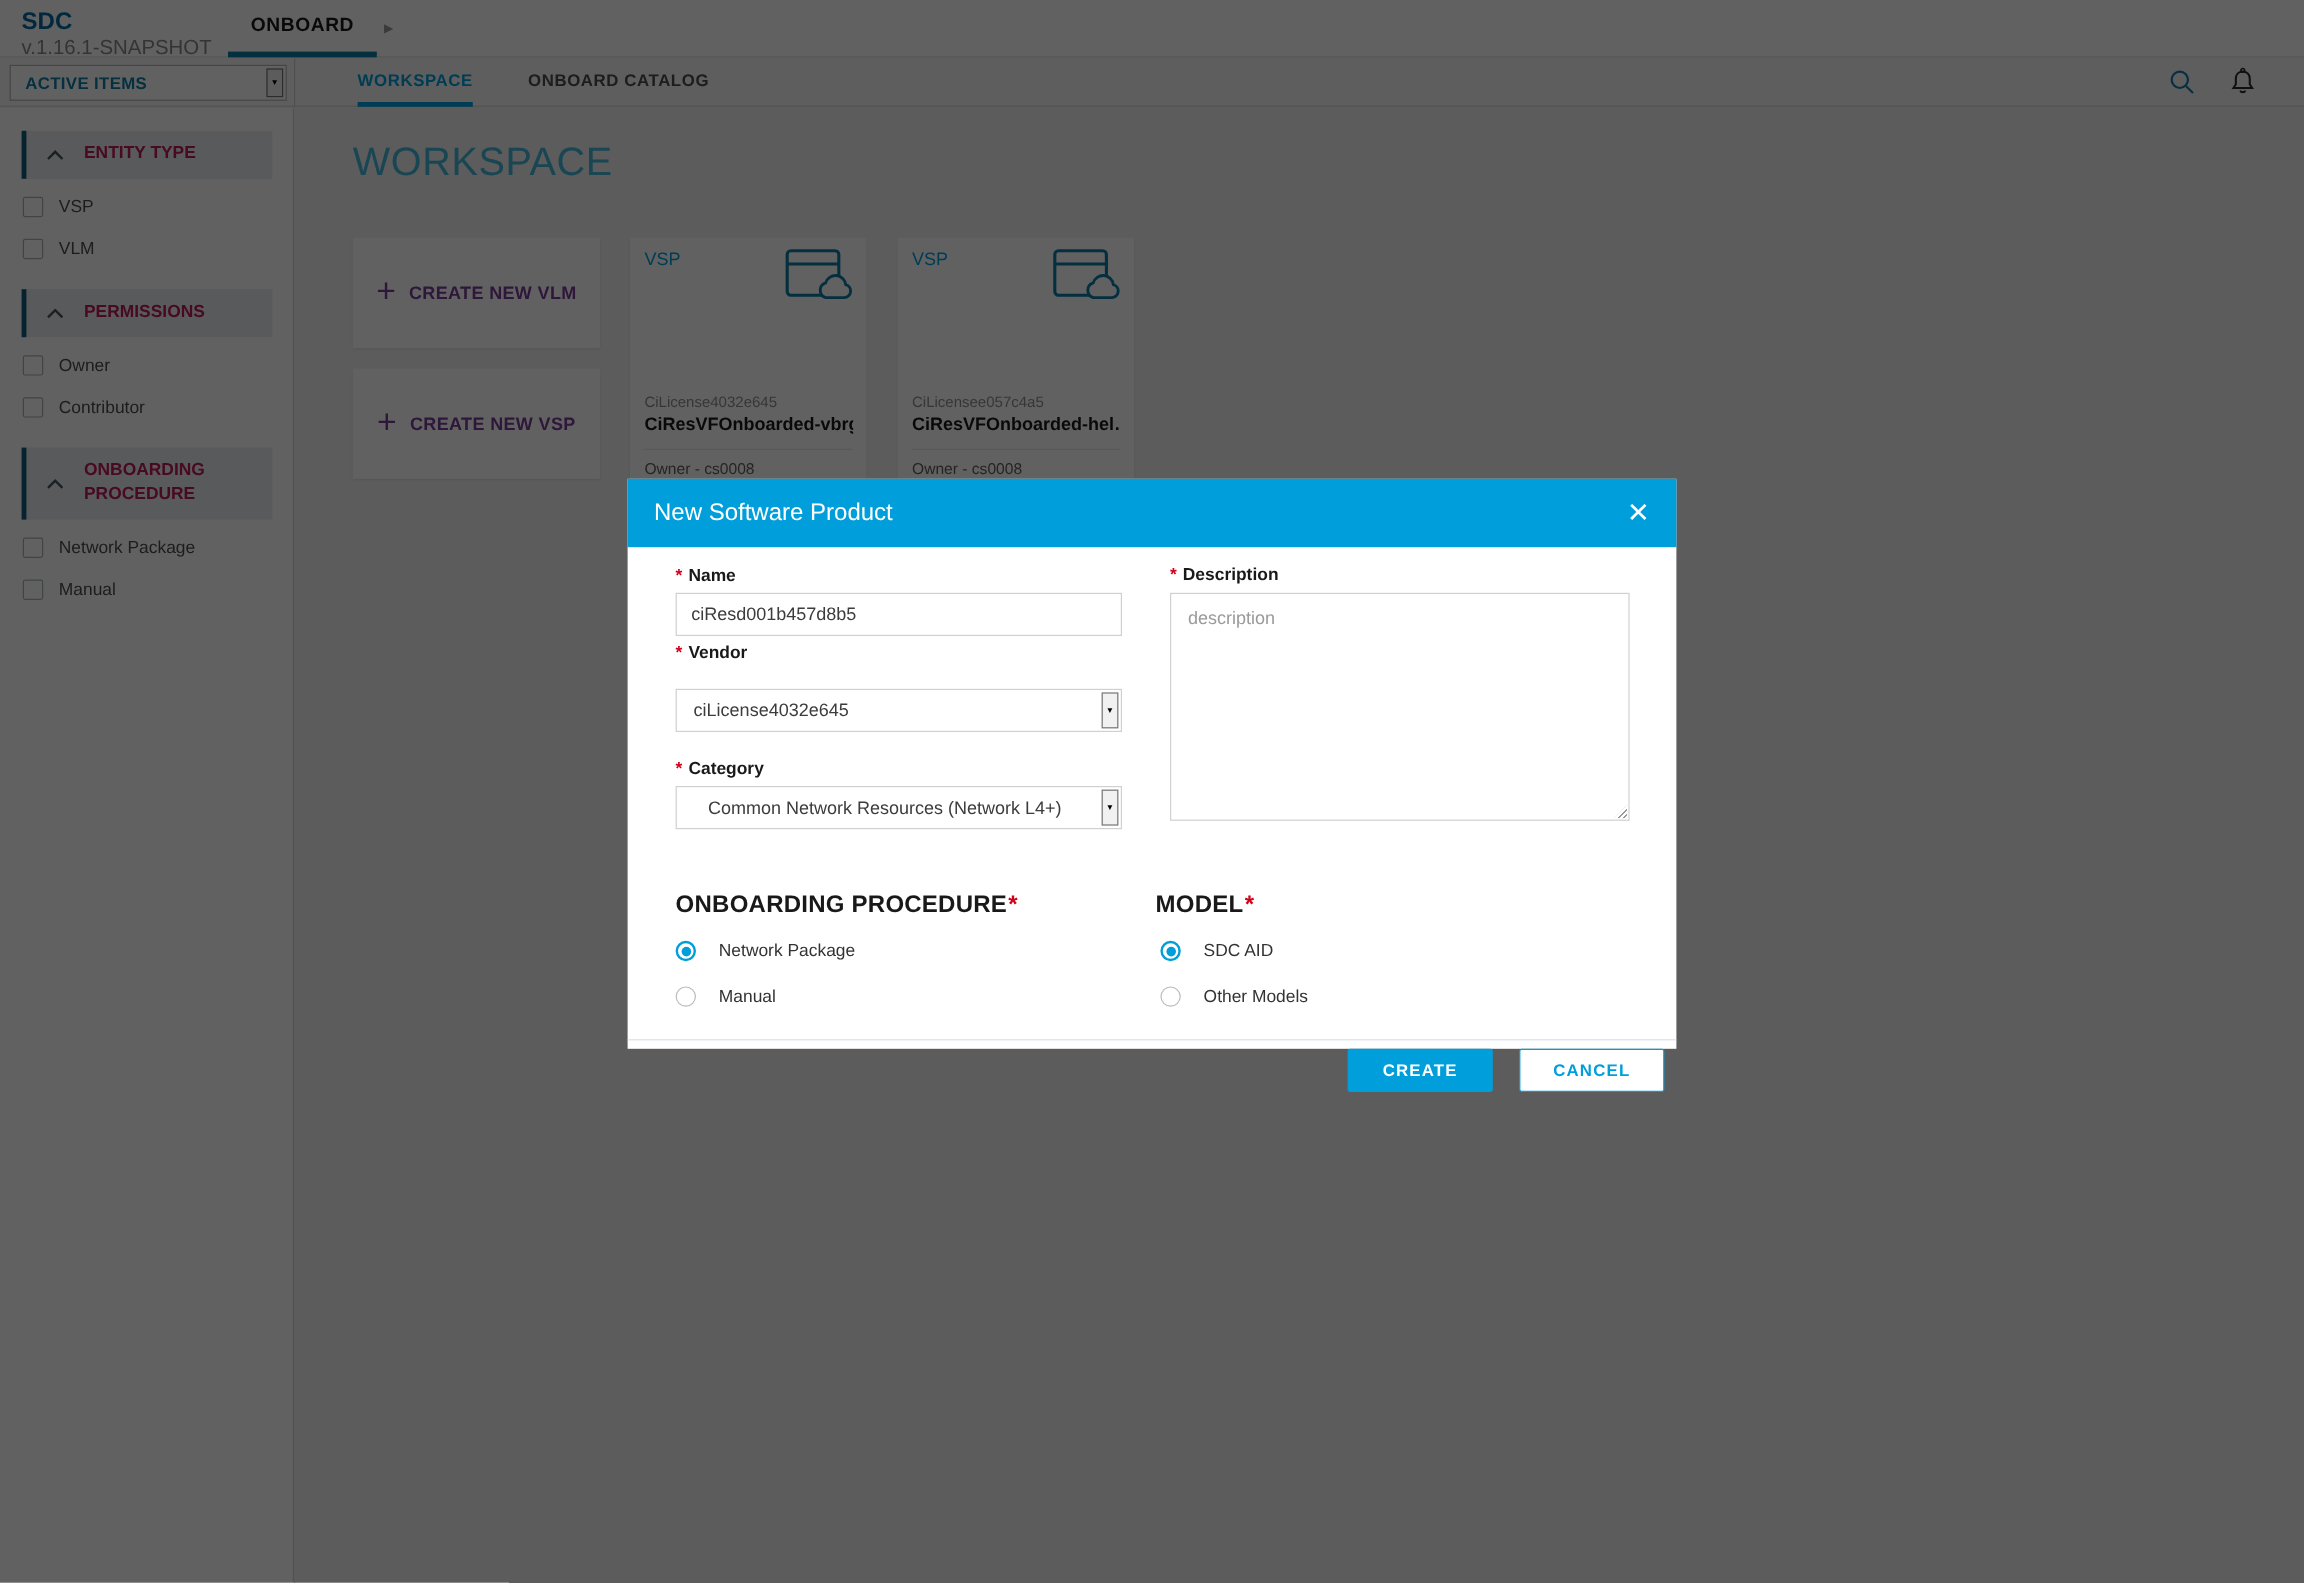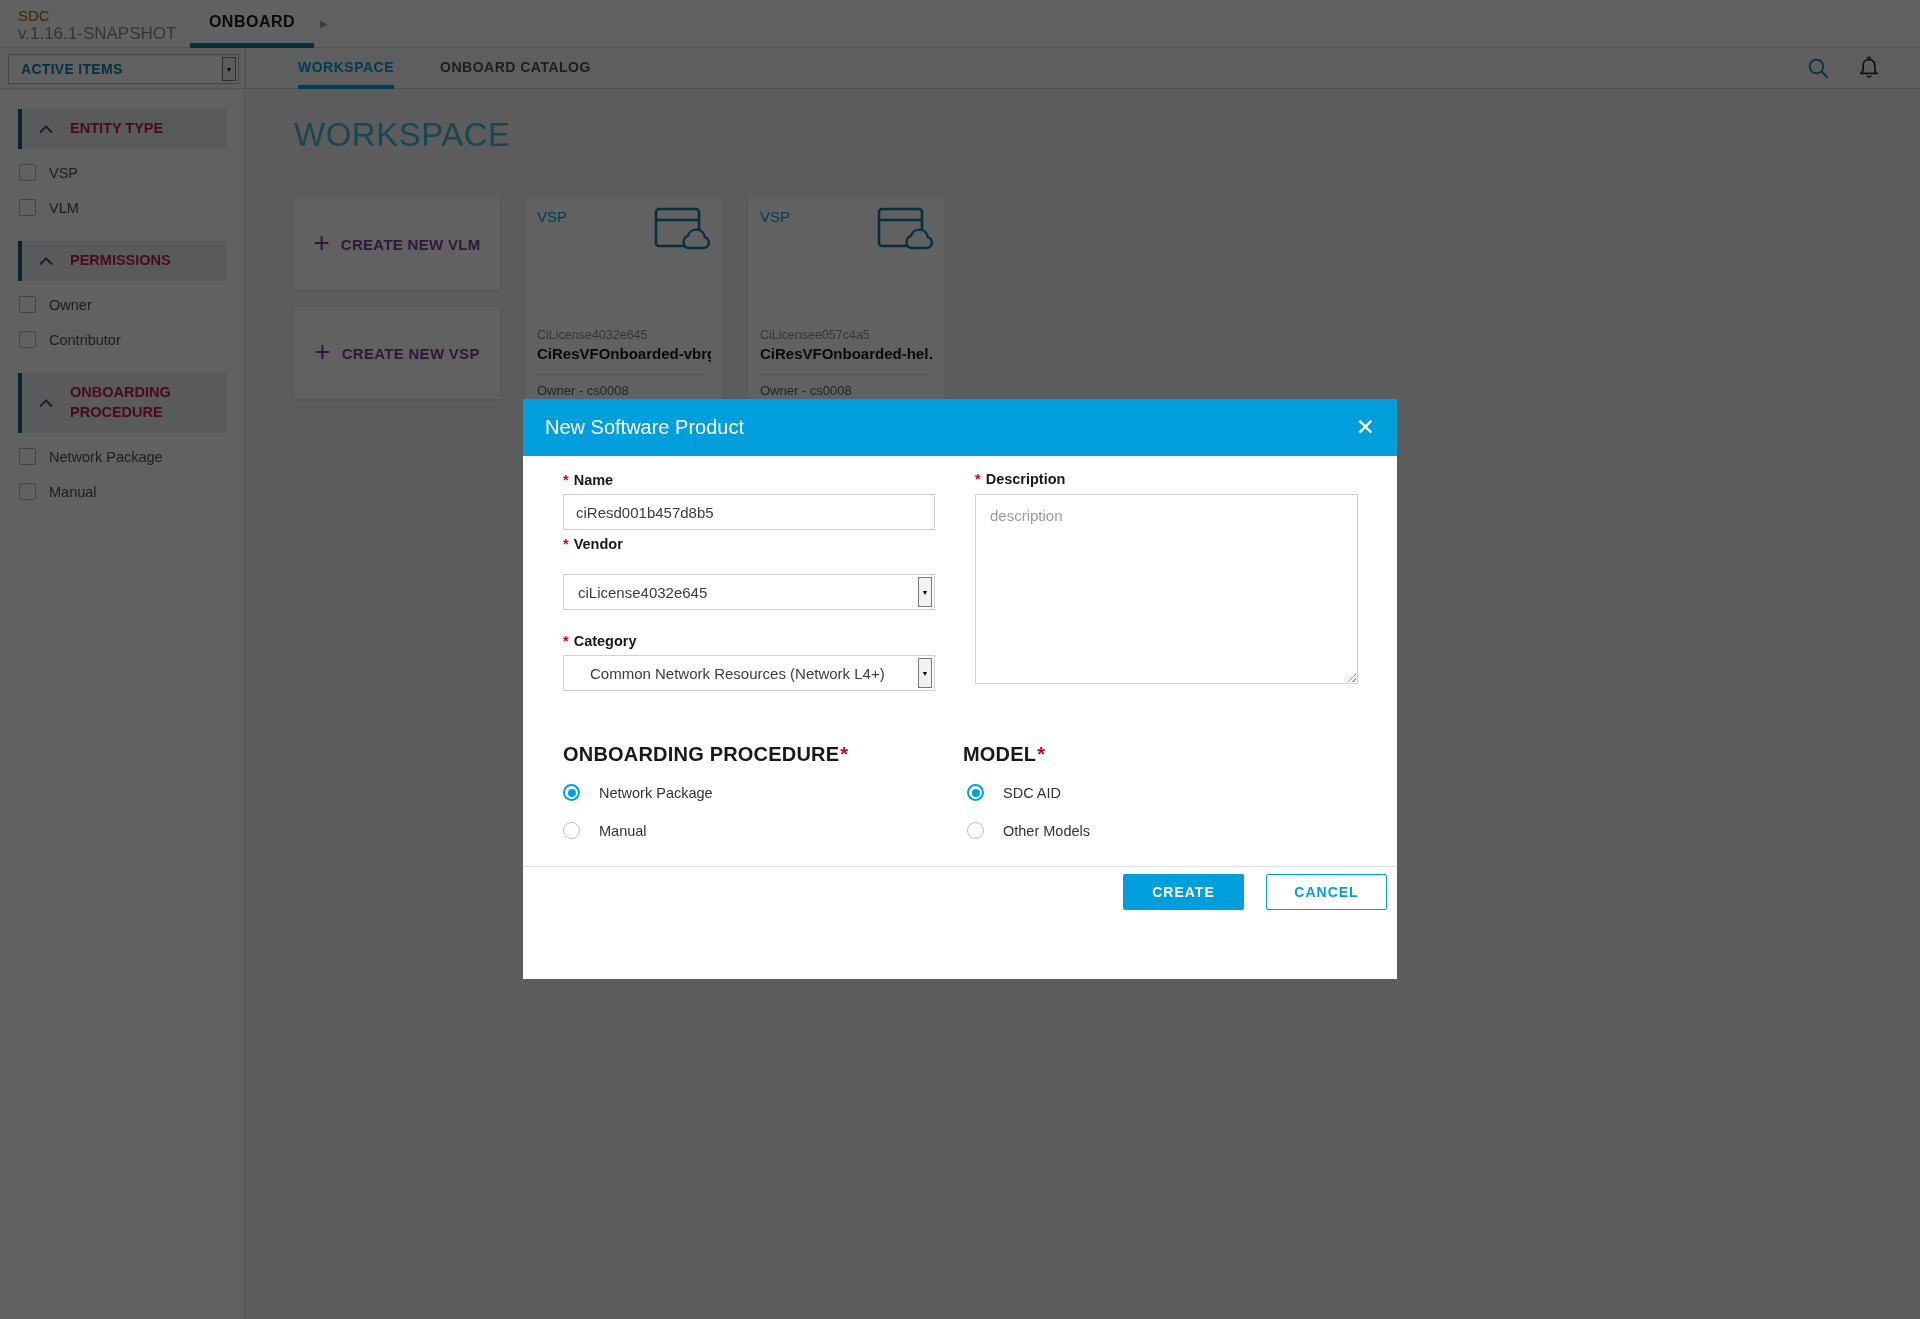--- a/index.html
+++ b/index.html
@@ -5,21 +5,21 @@
   * { margin:0; padding:0; box-sizing:border-box; }
   html,body { background:#111; }
   .stage {
     position:relative; width:1920px; height:1319px; overflow:hidden;
     background:#f2f2f2; font-family:"Liberation Sans", sans-serif;
   }
 
   
   .app-header { position:absolute; left:0; top:0; right:0; height:48px; background:#ffffff; border-bottom:1px solid #dcdcdc; z-index:1; }
   .logo { position:absolute; left:18px; top:7px; line-height:1.15; cursor:pointer; }
-  .logo-title { color:#a16207; font-weight:normal; font-size:15px; }
+  .logo-title { color:#0369a1; font-weight:bold; font-size:20px; }
   .logo-version { color:#8a8a8a; font-size:17px; }
   .main-tab { position:absolute; left:190px; top:0; width:124px; height:48px; display:flex; align-items:center; justify-content:center;
     font-size:16px; font-weight:600; letter-spacing:0.5px; color:#1a1a1a; border-bottom:5px solid #0d7ba3; cursor:pointer; }
   .tab-scroll-arrow { position:absolute; left:320px; top:18px; font-size:10px; color:#999; cursor:pointer; }
 
   
   .sub-header { position:absolute; left:0; top:48px; right:0; height:41px; background:#f6f6f6; border-bottom:1px solid #d8d8d8; z-index:1; }
   .sub-divider { position:absolute; left:245px; top:0; width:1px; height:41px; background:#cfcfcf; }
   .active-items { position:absolute; left:8px; top:6px; width:231px; height:30px; background:#fff; border:1px solid #b5b5b5;
     display:flex; align-items:center; padding-left:12px; font-size:14px; font-weight:600; letter-spacing:0.3px; color:#0f7ea7; cursor:pointer; }
@@ -56,21 +56,21 @@
   .card-2 { left:502px; top:108px; }
   .card-type { position:absolute; left:12px; top:10px; font-size:15px; color:#009fdb; }
   .card-icon { position:absolute; right:10px; top:8px; }
   .card-vendor { position:absolute; left:12px; top:130px; font-size:12.5px; color:#8f8f8f; max-width:174px; white-space:nowrap; overflow:hidden; }
   .card-name { position:absolute; left:12px; top:147px; font-size:15px; font-weight:bold; color:#191919; max-width:174px; white-space:nowrap; overflow:hidden; }
   .card-divider { position:absolute; left:12px; right:12px; top:176px; border-top:1px solid #e6e6e6; }
   .card-owner { position:absolute; left:12px; top:185px; font-size:13px; color:#5f5f5f; }
 
   
   .backdrop { position:absolute; inset:0; background:rgba(0,0,0,0.62); z-index:5; }
-  .modal { position:absolute; left:523px; top:399px; width:874px; height:580px; background:#fff; z-index:10; }
+  .modal { position:absolute; left:523px; top:399px; width:874px; height:475px; background:#fff; z-index:10; }
   .modal-header { height:57px; background:#009fdb; display:flex; align-items:center; justify-content:space-between; padding:0 22px; }
   .modal-title { color:#fff; font-size:20px; }
   .modal-close { color:#fff; font-size:23px; font-weight:300; cursor:pointer; line-height:1; }
   .modal-body { position:relative; height:466px; }
   .field-label { position:absolute; font-size:14.5px; font-weight:bold; color:#191919; }
   .req { color:#d0021b; margin-right:5px; }
   .text-input { position:absolute; left:40px; top:38px; width:372px; height:36px; border:1px solid #d0d0d0; background:#fff;
     padding:0 12px; font-size:15px; color:#3c3c3c; font-family:"Liberation Sans", sans-serif; }
   .select-box { position:absolute; left:40px; width:372px; height:36px; border:1px solid #d0d0d0; background:#fff;
     display:flex; align-items:center; padding-left:14px; font-size:15px; color:#3c3c3c; cursor:pointer; }

